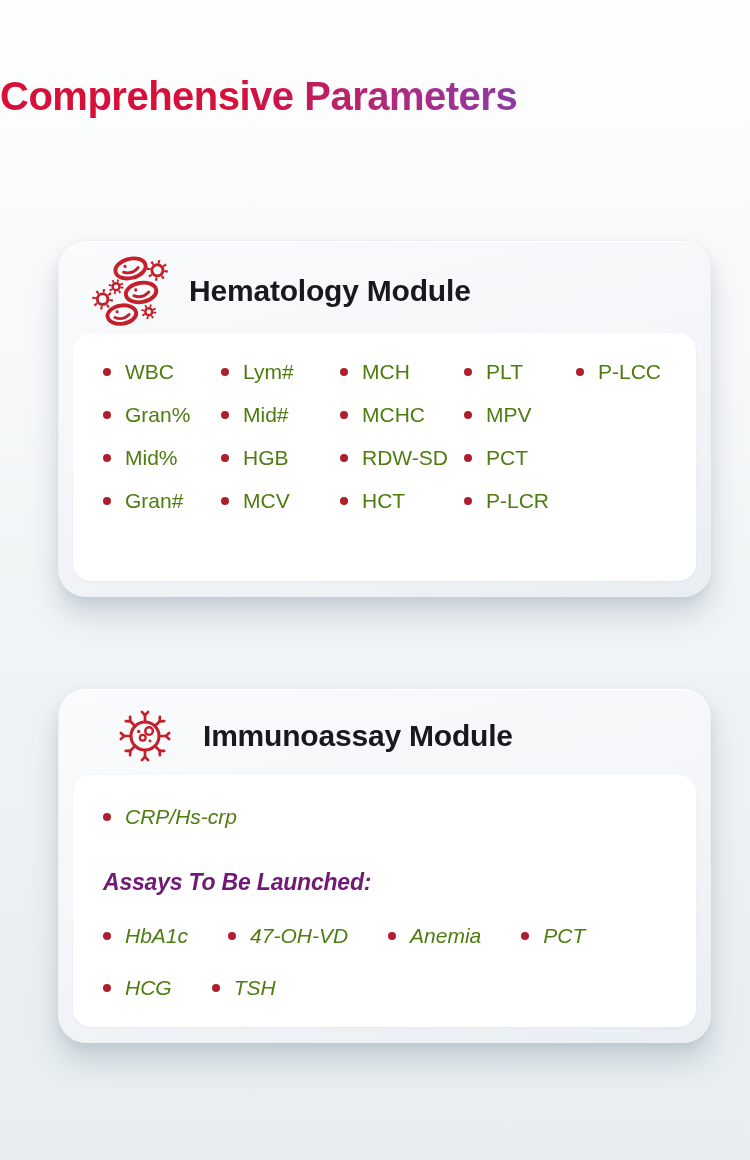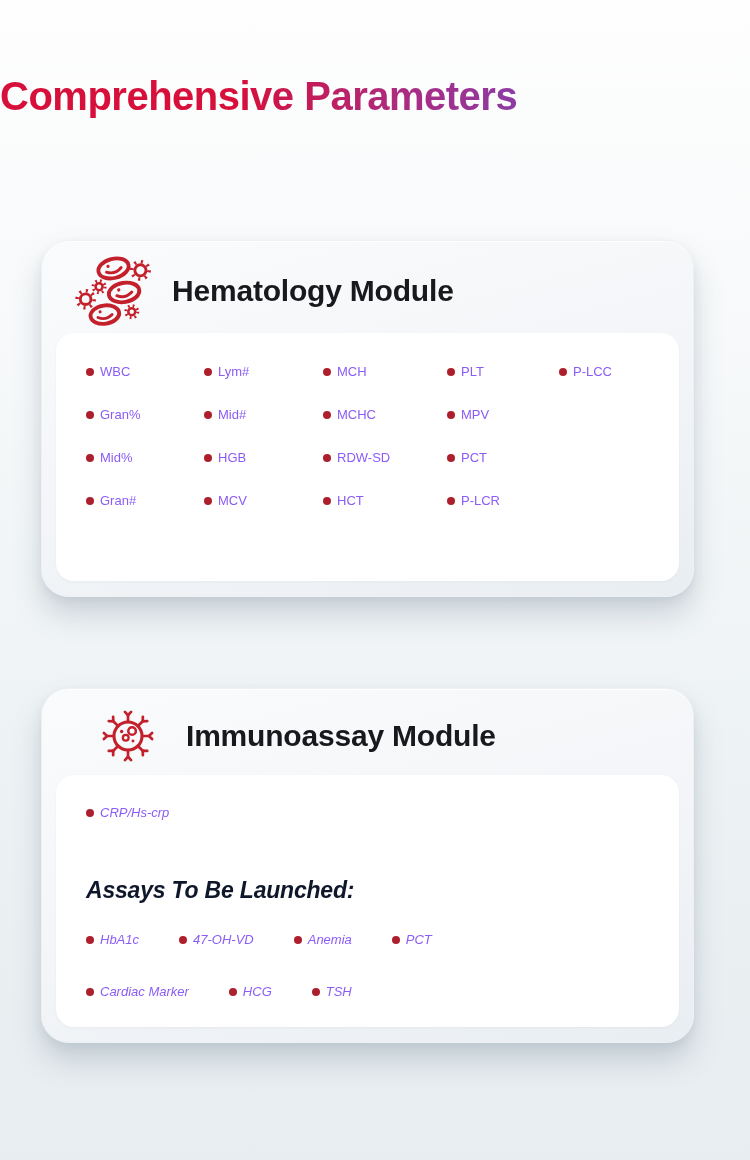--- a/index.html
+++ b/index.html
@@ -23,21 +23,21 @@
   .gradient-text {
     background: linear-gradient(90deg, #d70f3b 0%, #d60f3b 46%, #ae2a7d 76%, #8d3aa3 99%);
     -webkit-background-clip: text;
     background-clip: text;
     color: transparent;
   }
 
   
   .module-card {
     position: absolute;
-    left: 41px;
+    left: 58px;
     width: 653px;
     border-radius: 28px;
     background: linear-gradient(165deg, #fafbfc 0%, #f3f5f8 55%, #e9eef2 100%);
     box-shadow:
       0 18px 28px rgba(96, 115, 134, 0.25),
       0 4px 10px rgba(96, 115, 134, 0.10),
       inset 0 1px 0 rgba(255,255,255,0.9);
     border: 1px solid #eef1f4;
   }
   .card-hematology  { top: 240px; height: 357px; }
@@ -81,39 +81,39 @@
   .param-row {
     display: grid;
     grid-template-columns: 118px 119px 124px 112px auto;
     height: 43px;
     align-items: center;
   }
 
   .param {
     display: flex;
     align-items: center;
-    gap: 6px;
-    font-size: 13px;
-    color: #8b5cf6;
+    gap: 14px;
+    font-size: 21px;
+    color: #4d7c0f;
     white-space: nowrap;
   }
   .dot {
     width: 8px; height: 8px;
     border-radius: 50%;
     background: #ad1f2d;
     flex: 0 0 auto;
   }
 
   
   .immuno-content { padding: 30px 0 0 30px; font-style: italic; }
   .assay-heading {
-    margin-top: 57px;
+    margin-top: 40px;
     font-size: 23px;
     font-weight: 700;
-    color: #0f172a;
+    color: #701a75;
     letter-spacing: -0.2px;
   }
   .assay-row {
     display: flex;
     align-items: flex-start;
     gap: 40px;
     margin-top: 26px;
     height: 26px;
   }
   .assay-row.first { margin-top: 28px; }
@@ -296,24 +296,20 @@
             <span>Anemia</span>
           </div>
         <div class="param">
             <span class="dot"></span>
             <span>PCT</span>
           </div>
       </div>
       <div class="assay-row">
         <div class="param">
             <span class="dot"></span>
-            <span>Cardiac Marker</span>
-          </div>
-        <div class="param">
-            <span class="dot"></span>
             <span>HCG</span>
           </div>
         <div class="param">
             <span class="dot"></span>
             <span>TSH</span>
           </div>
       </div>
     </div>
   </div>
 </section>

